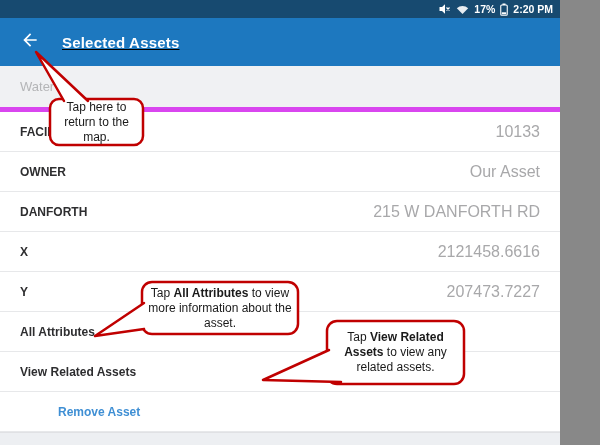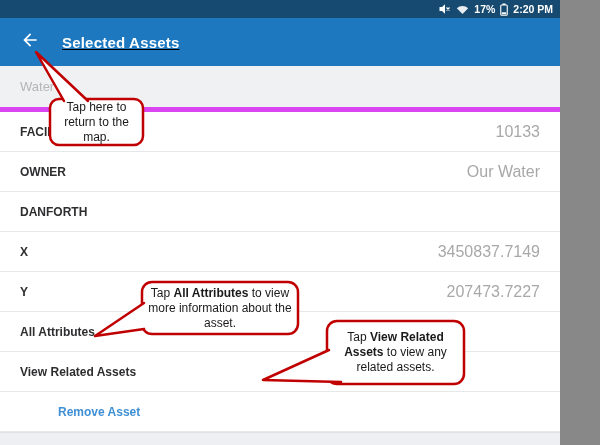--- a/index.html
+++ b/index.html
@@ -82,28 +82,29 @@
   <div class="layer-header">
     <span>Water</span>
   </div>
 
   <div class="row">
     <span class="label">FACILITYID</span>
     <span class="value">10133</span>
   </div>
   <div class="row">
     <span class="label">OWNER</span>
-    <span class="value">Our Water</span>
+    <span class="value">Our Asset</span>
   </div>
   <div class="row">
     <span class="label">DANFORTH</span>
+    <span class="value">215 W DANFORTH RD</span>
   </div>
   <div class="row">
     <span class="label">X</span>
-    <span class="value">3450837.7149</span>
+    <span class="value">2121458.6616</span>
   </div>
   <div class="row">
     <span class="label">Y</span>
     <span class="value">207473.7227</span>
   </div>
 
   <div class="row action">
     <span class="label">All Attributes</span>
   </div>
   <div class="row action">

